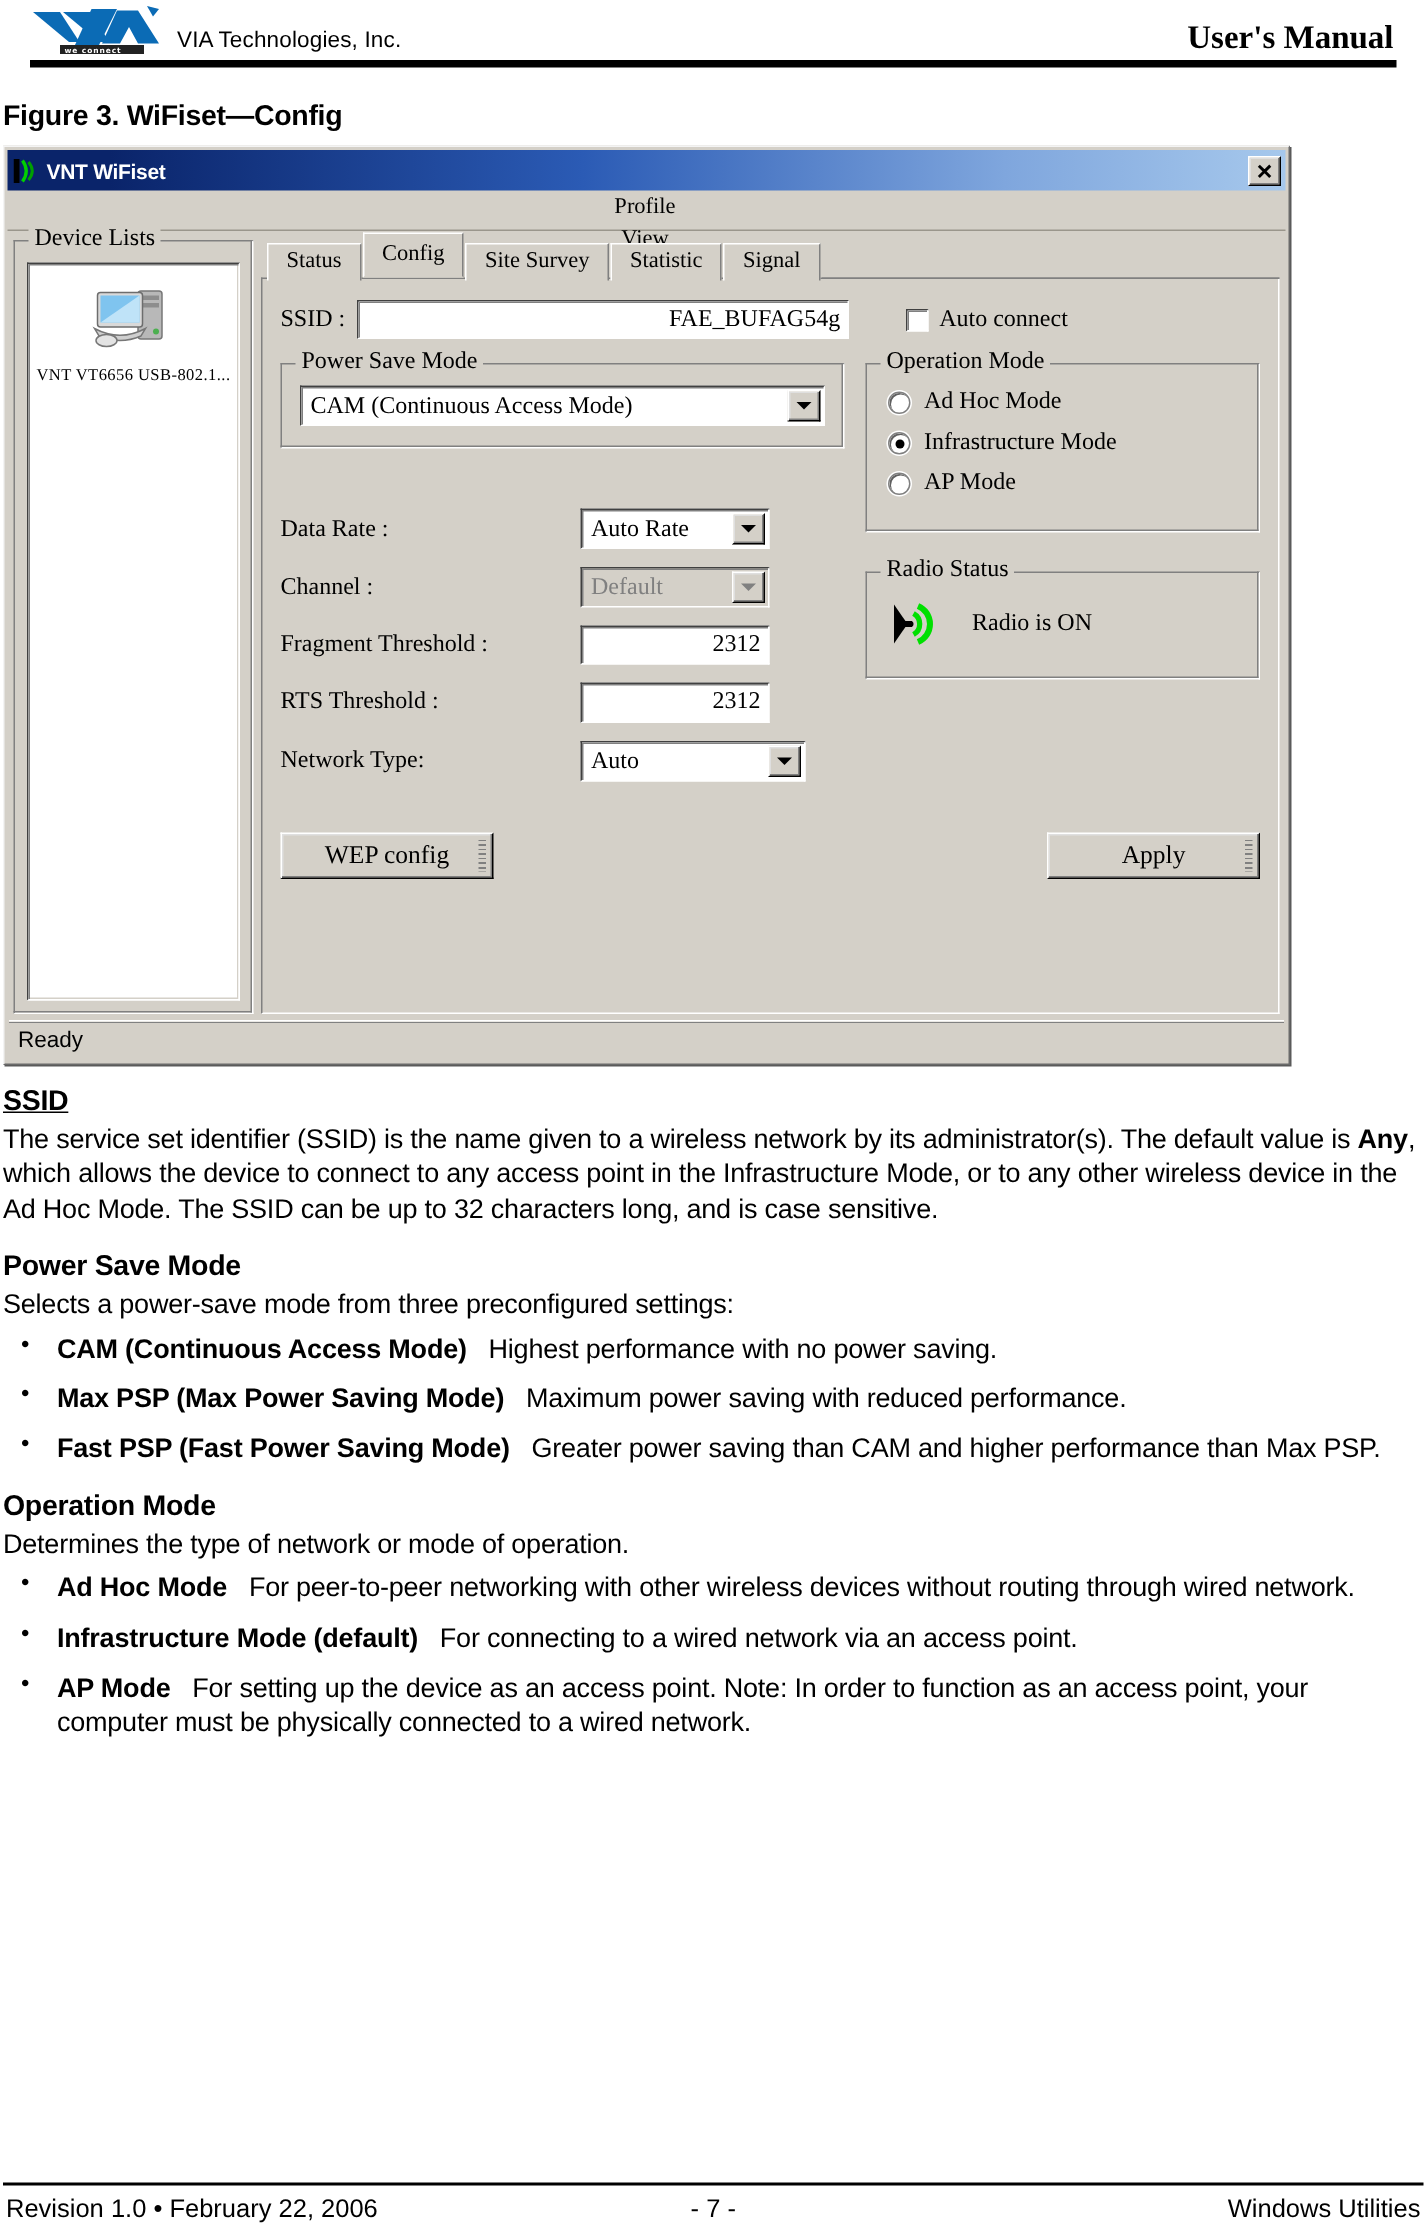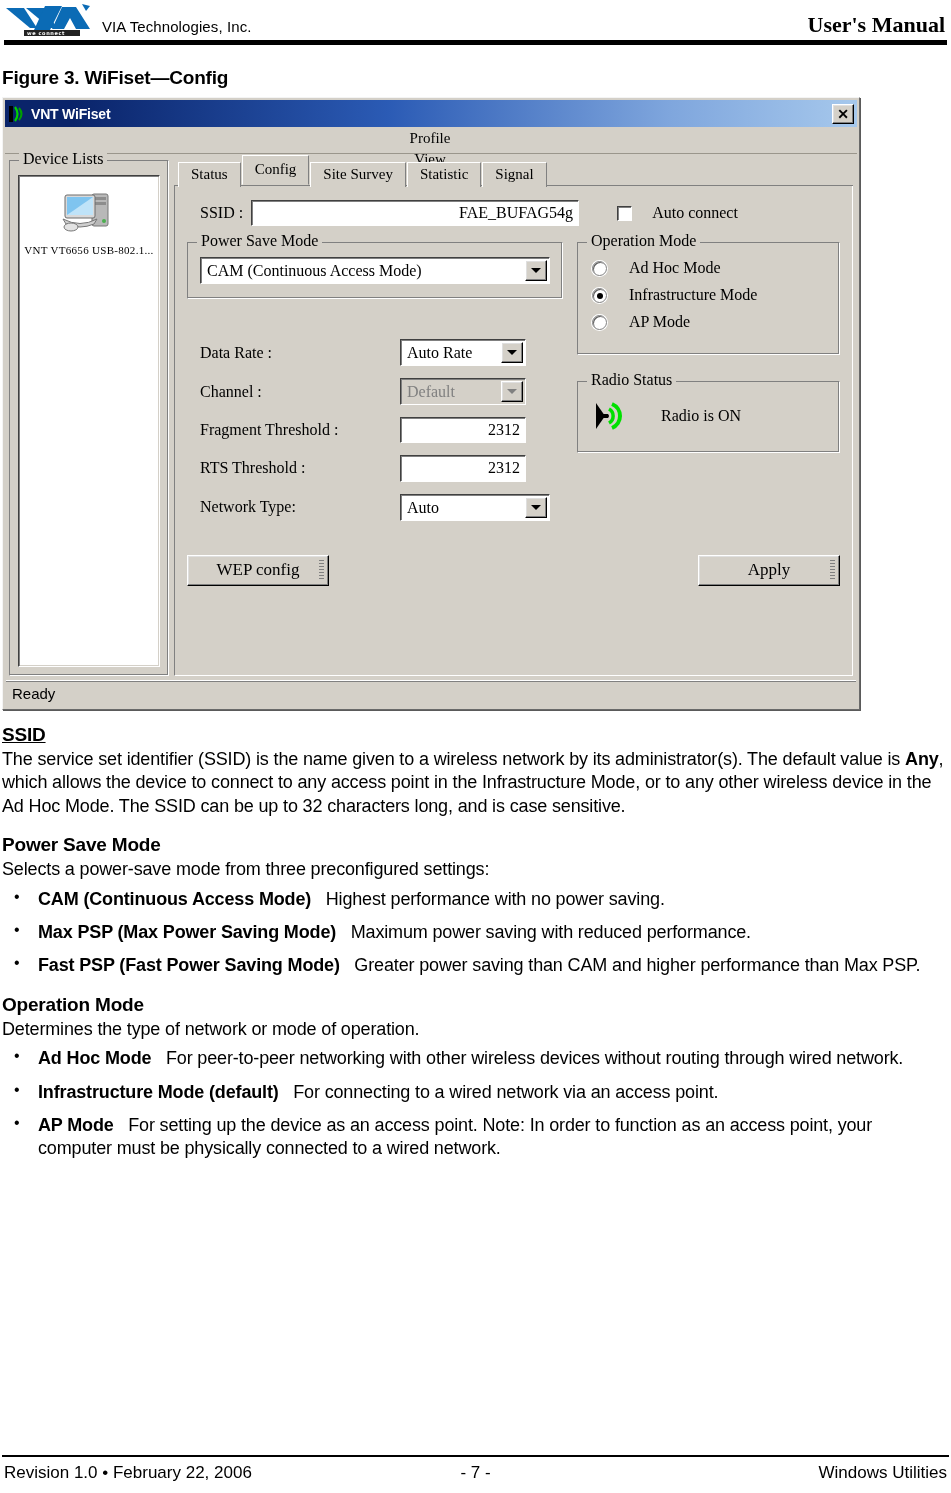--- a/index.html
+++ b/index.html
@@ -13,21 +13,21 @@
     font-family: "Liberation Sans", sans-serif;
     color: #000;
     position: relative;
     overflow: hidden;
   }
 
   
   .page-header {
     position: relative;
     height: 45px;
-    padding: 0 4px;
+    padding: 0 20px;
     text-align: right;
   }
   .hdr-row {
     display: flex;
     align-items: flex-end;
     justify-content: space-between;
     height: 38px;
   }
   .hdr-left {
     display: flex;
@@ -244,21 +244,21 @@
     margin-top: -1px;
   }
 
   
   .ssid-row {
     display: flex;
     align-items: center;
     gap: 8px;
     margin-bottom: 16px;
   }
-  .lbl { font-size: 16px; white-space: nowrap; margin-left: 13px; }
+  .lbl { font-size: 16px; white-space: nowrap; }
   .textbox {
     background: #fff;
     border: 1px solid #404040;
     border-right-color: #fff; border-bottom-color: #fff;
     box-shadow: inset 1px 1px 0 #808080;
     font-family: "Liberation Serif", serif;
     font-size: 16px;
     padding: 2px 5px 3px 5px;
     text-align: right;
     color: #000;

